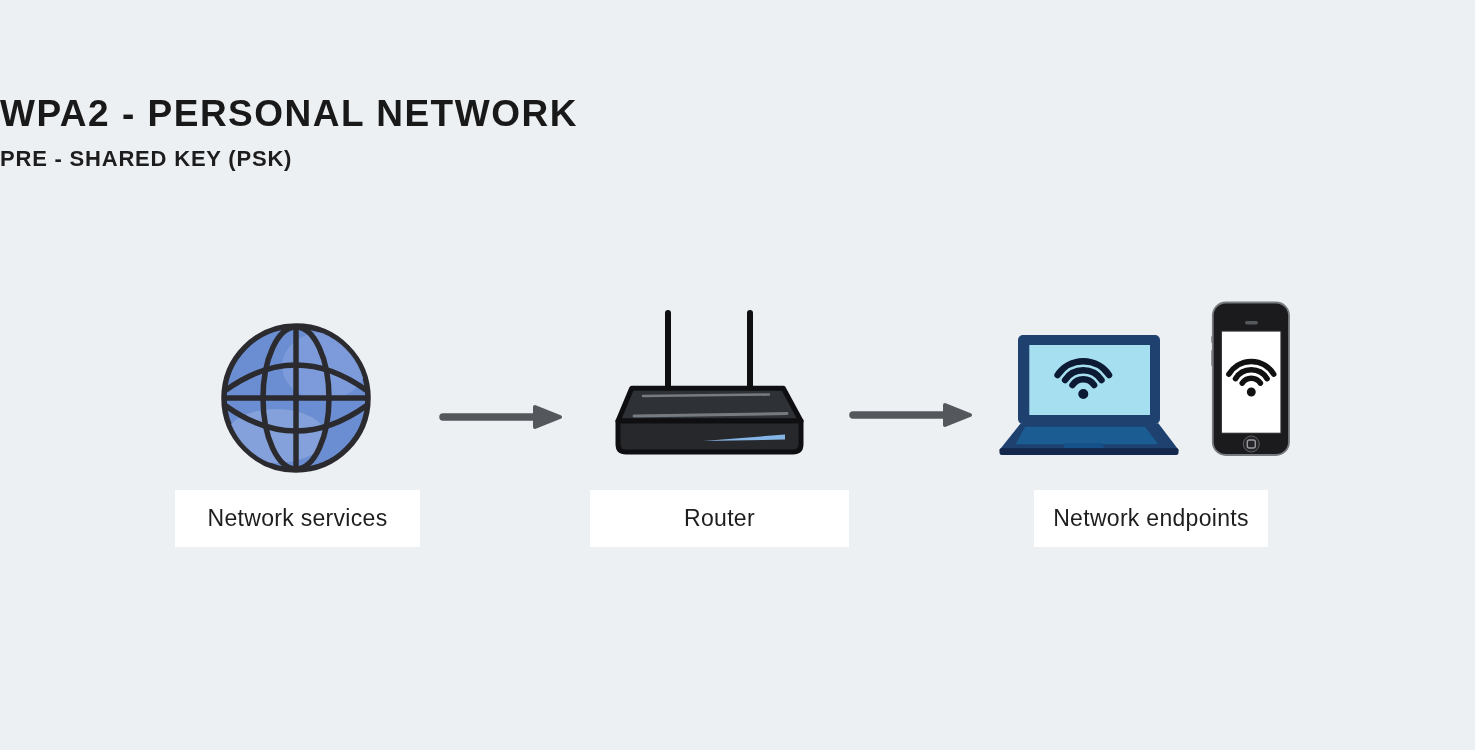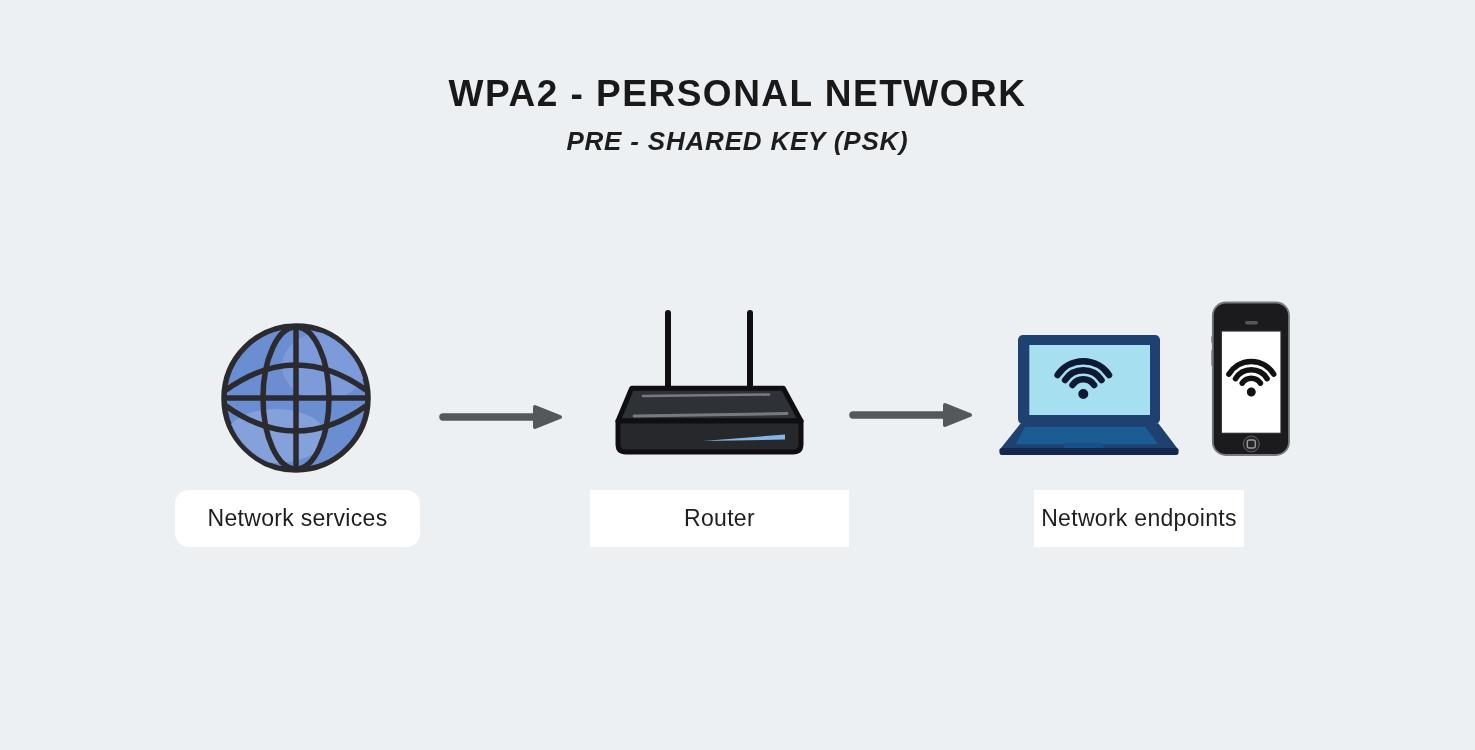--- a/index.html
+++ b/index.html
@@ -10,38 +10,37 @@
     overflow: hidden;
   }
   .canvas {
     position: relative;
     width: 1475px;
     height: 750px;
     background: #edf0f3;
   }
   .diagram-header {
     position: absolute;
-    left: 0; top: 72px;
+    left: 0; top: 92px;
     width: 100%;
-    text-align: center;
+    text-align: left;
     color: #191919;
   }
   .diagram-title {
     font-size: 37px;
     font-weight: 700;
     letter-spacing: 1.5px;
     line-height: 1.2;
   }
   .diagram-subtitle {
     margin-top: 10px;
-    font-size: 26px;
+    font-size: 22px;
     font-weight: 700;
     letter-spacing: 0.8px;
     color: #1d1d1d;
-    font-style: italic;
   }
   .icon-abs { position: absolute; display: block; }
   .globe-pos   { left: 220px; top: 322px; }
   .router-pos  { left: 614px; top: 305px; }
   .laptop-pos  { left: 999px; top: 333px; }
   .phone-pos   { left: 1210px; top: 300px; }
   .arrow { position: absolute; }
   .arrow-1 { left: 438px; top: 404px; }
   .arrow-2 { left: 848px; top: 402px; }
   .node-label {
@@ -50,23 +49,23 @@
     height: 57px;
     background: #ffffff;
     display: flex;
     align-items: center;
     justify-content: center;
     font-size: 23px;
     font-weight: 400;
     color: #1e1e1e;
     letter-spacing: 0.3px;
   }
-  .label-services  { left: 175px;  width: 245px; border-radius: 14px; }
+  .label-services  { left: 175px;  width: 245px; }
   .label-router    { left: 590px;  width: 259px; }
-  .label-endpoints { left: 1034px; width: 210px; }
+  .label-endpoints { left: 1034px; width: 234px; }
 </style>
 </head>
 <body>
 
 <div class="canvas">
 
   <header class="diagram-header">
     <h1 class="diagram-title">WPA2 - PERSONAL NETWORK</h1>
     <h2 class="diagram-subtitle">PRE - SHARED KEY (PSK)</h2>
   </header>

